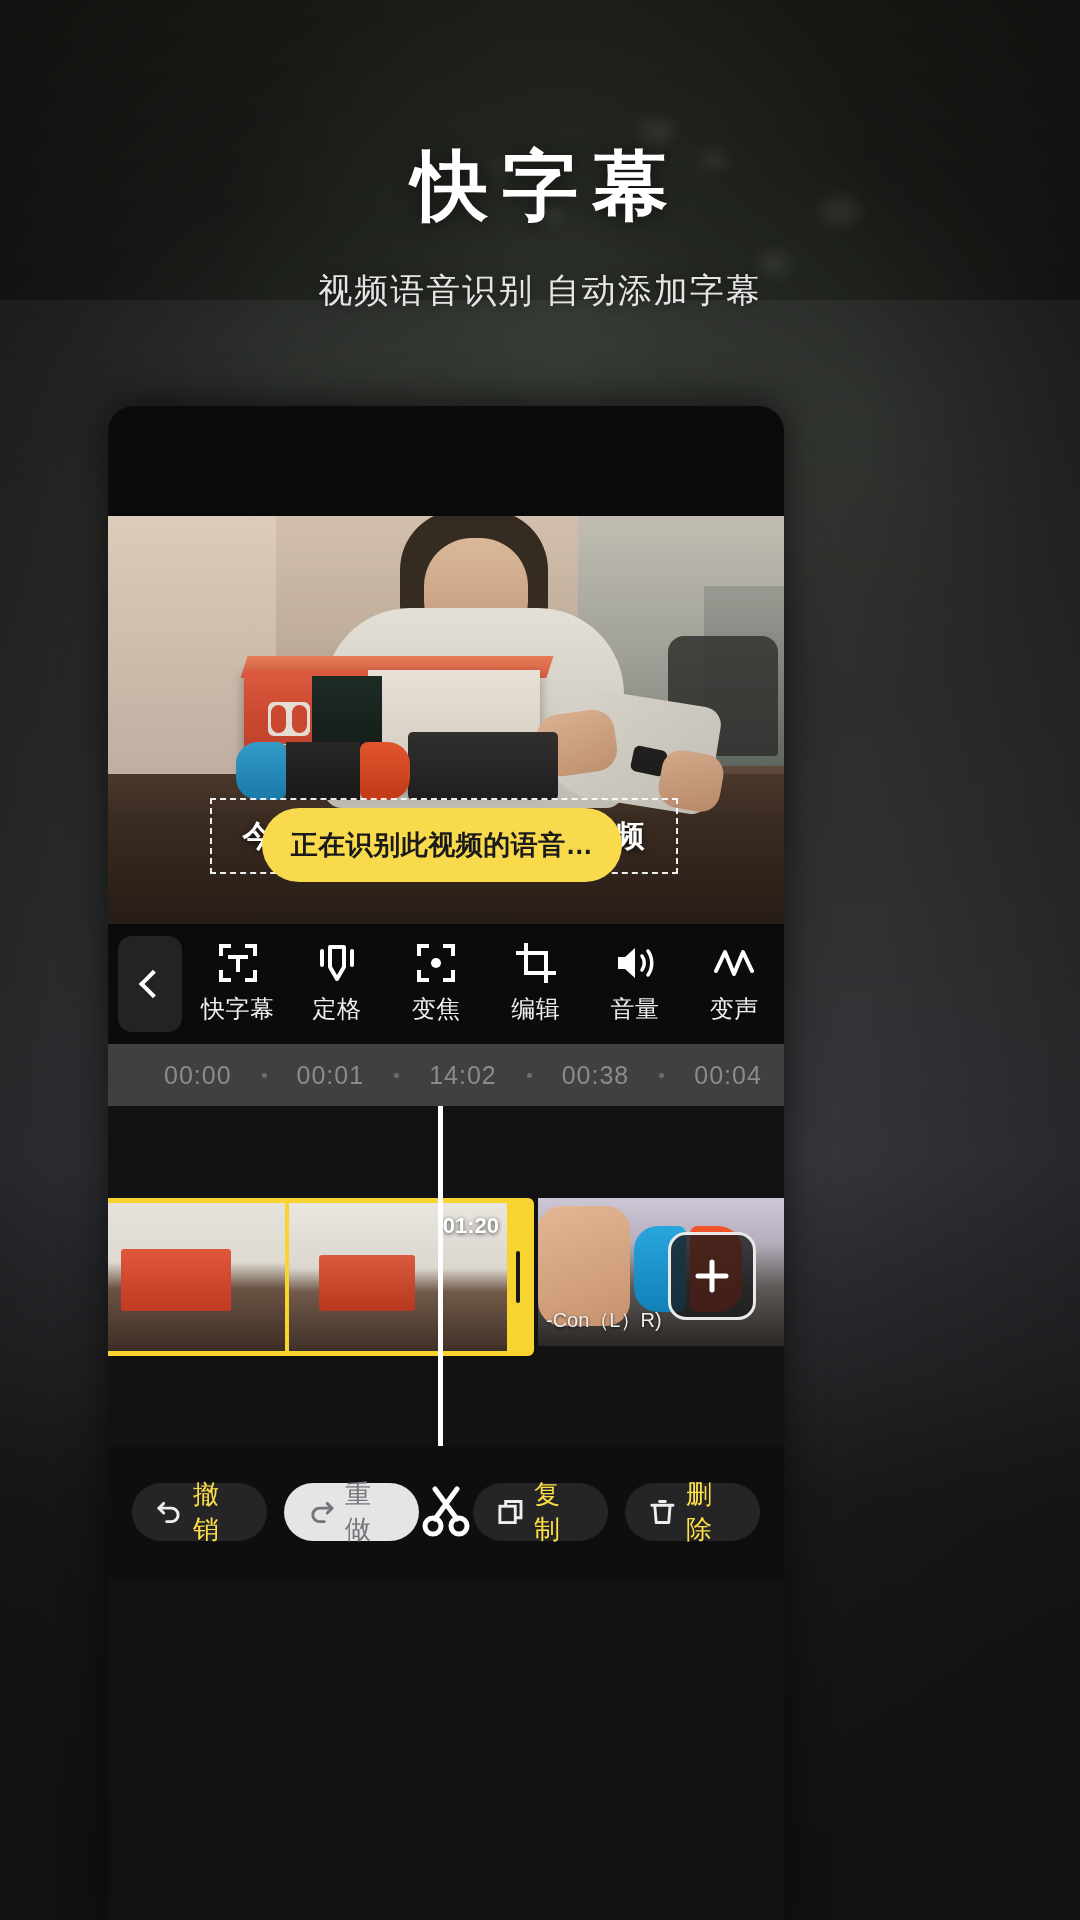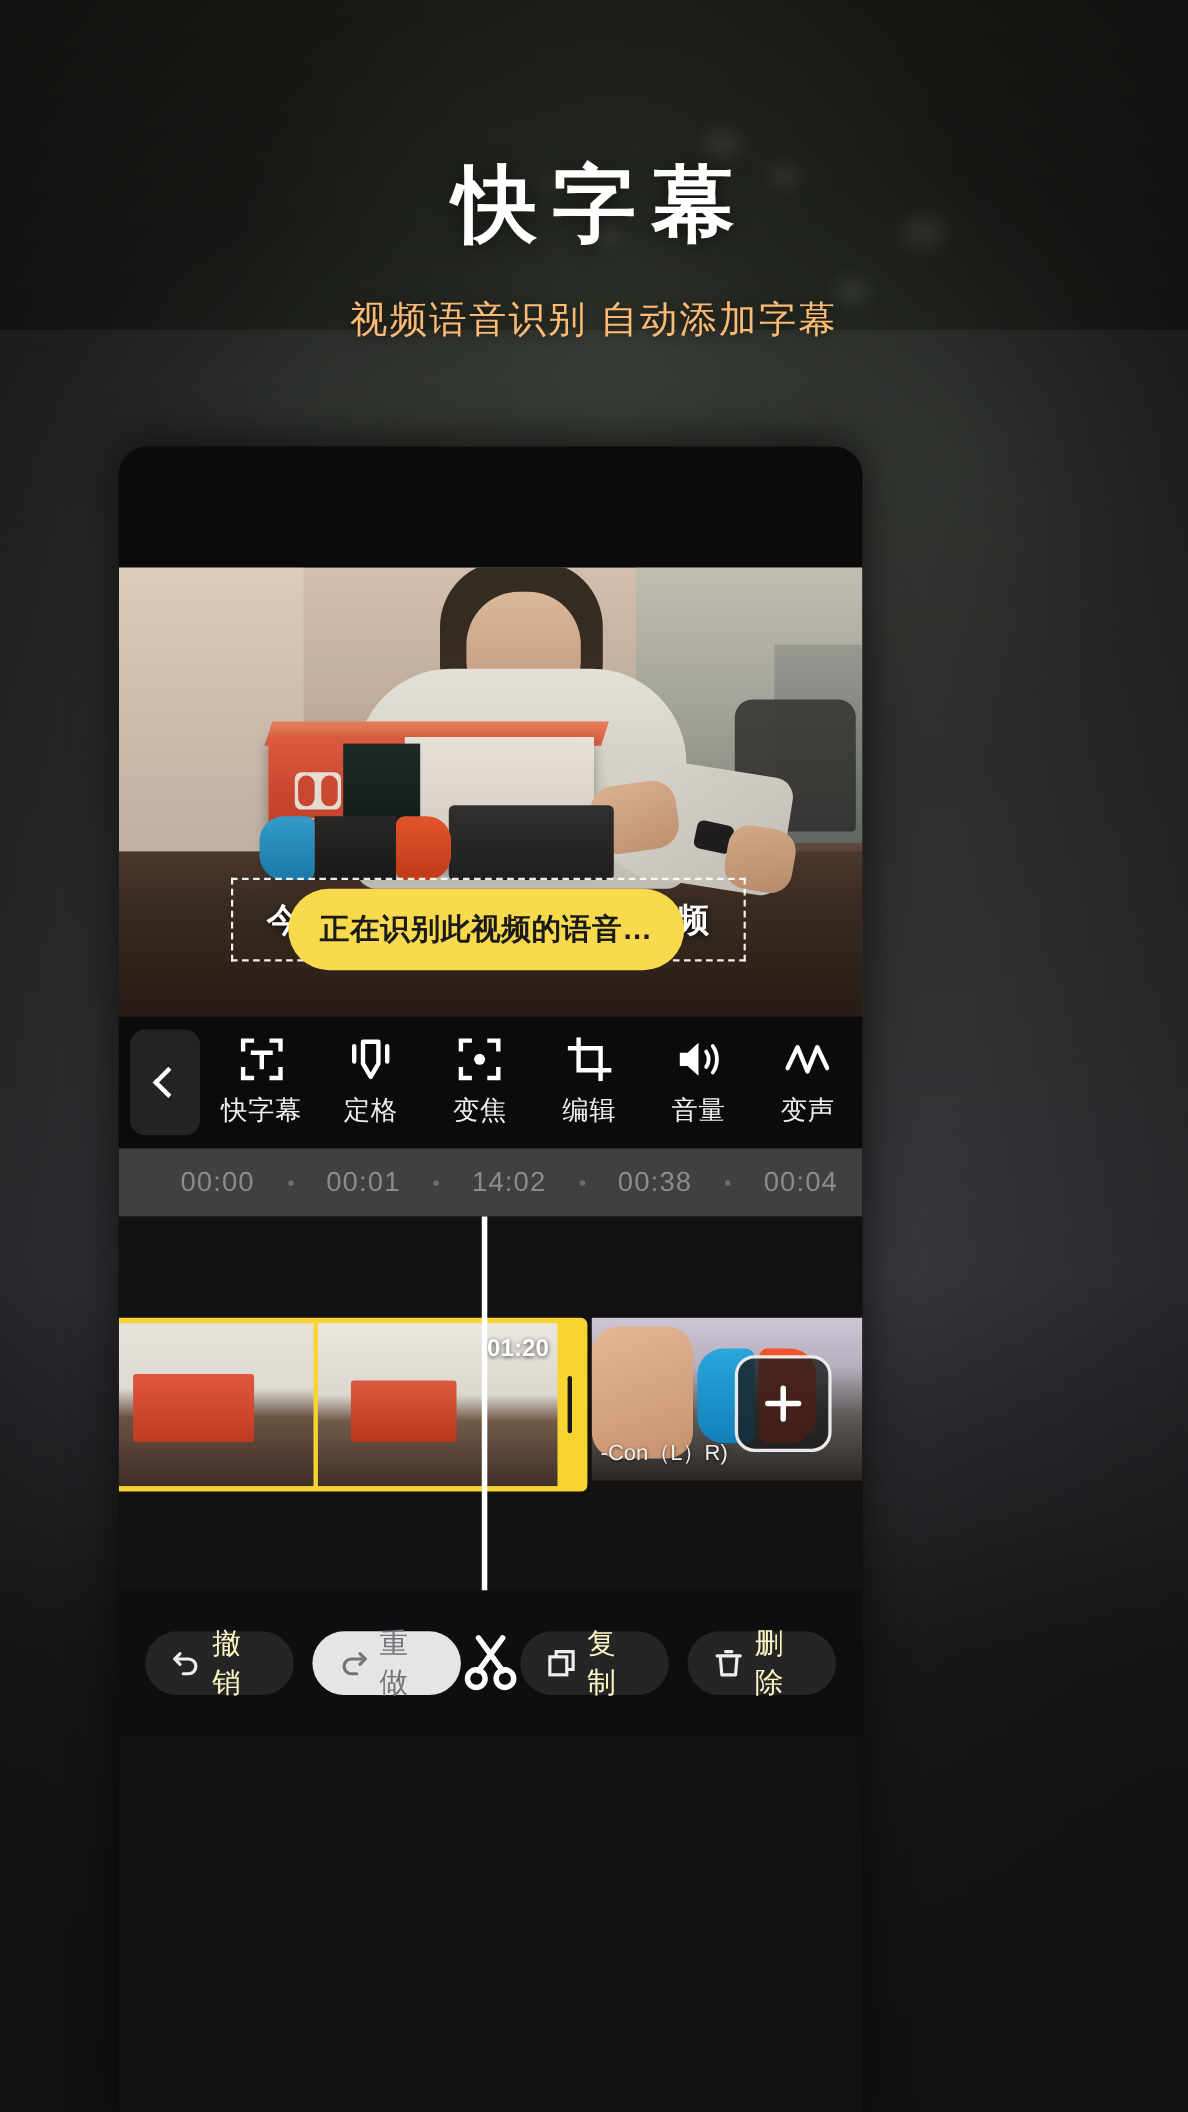--- a/index.html
+++ b/index.html
@@ -47,21 +47,21 @@
     text-align: center;
     color: #ffffff;
     font-family: "Liberation Serif", "DejaVu Serif", serif;
     font-size: 76px; font-weight: 700;
     letter-spacing: 14px; text-indent: 14px;
     text-shadow: 0 2px 18px rgba(0,0,0,0.55);
   }
   .subhead {
     position: absolute; left: 0; right: 0; top: 268px;
     text-align: center;
-    color: #fdba74;
+    color: #e5e5e5;
     font-size: 34px; font-weight: 400; letter-spacing: 2px;
     text-shadow: 0 1px 10px rgba(0,0,0,0.5);
   }
 
   
   .phone {
     position: absolute; left: 108px; top: 406px;
     width: 676px; height: 1520px;
     background: #111113;
     border-radius: 26px 26px 0 0;
@@ -295,21 +295,21 @@
   
   .actionbar {
     position:relative; height: 132px; background:#0e0e10;
     display:flex; align-items:center; padding: 0 24px; gap: 0;
   }
   .pill {
     height: 58px; border-radius: 29px; background:#252528;
     display:flex; align-items:center; gap:10px; padding: 0 24px;
   }
   .pill.dim { background:#e5e5e5; }
-  .pill-label { color:#fef9c3; font-size:26px; }
+  .pill-label { color:#fde047; font-size:26px; }
   .pill.dim .pill-label { color:#74747a; }
   .scissors { margin: 0 auto; }
   .spacer-sm { width: 18px; }
 </style>
 </head>
 <body>
 
 <div id="page">
 
   <div class="bg-photo"></div>

